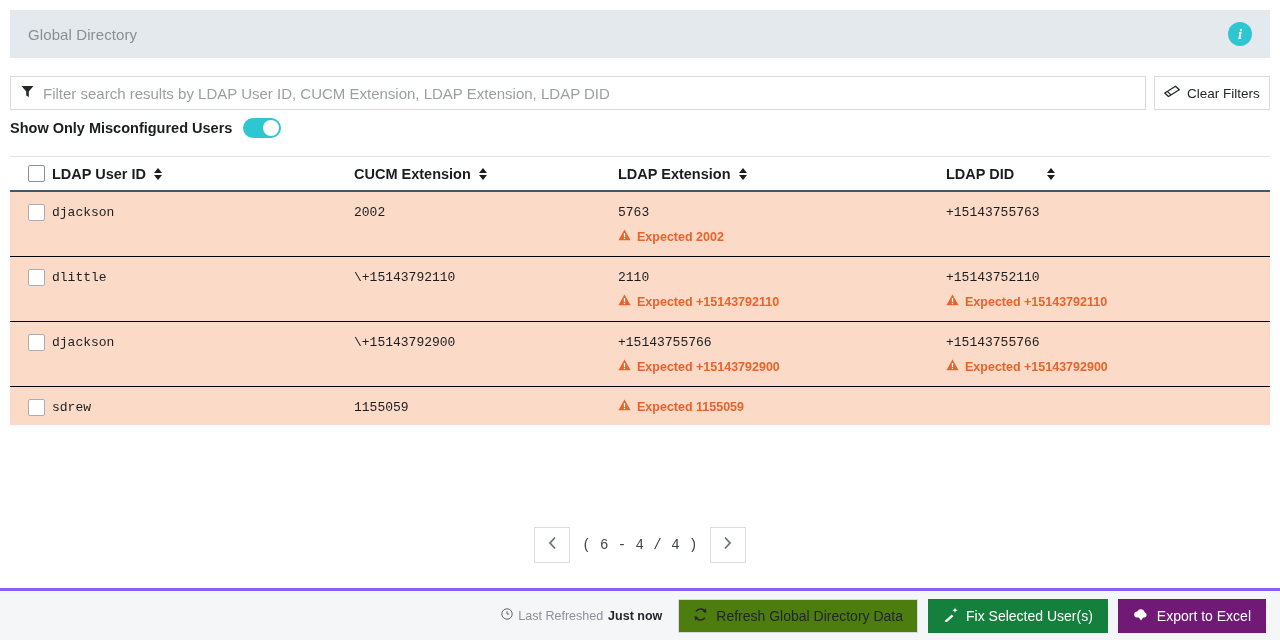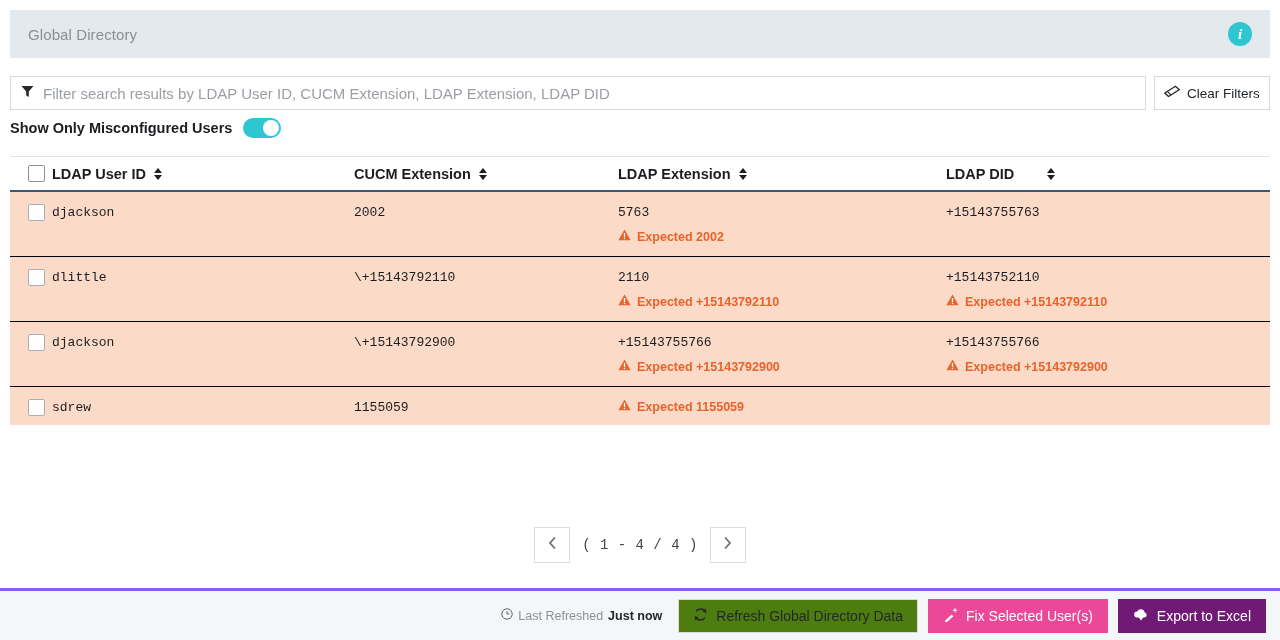--- a/index.html
+++ b/index.html
@@ -149,21 +149,21 @@
     display: flex; align-items: center; gap: 5px;
     font-size: 12.5px; color: #8b9096; margin-right: 6px;
   }
   .refresh-info b { color: #23272b; font-weight: bold; }
   .btn {
     height: 34px; display: flex; align-items: center; justify-content: center;
     gap: 8px; padding: 0 14px; font-size: 14px; cursor: pointer;
     border: 1px solid transparent; white-space: nowrap;
   }
   .btn-white { background: #4d7c0f; border-color: #d7dade; color: #23272b; }
-  .btn-teal-light { background: #ec4899; color: #ffffff; }
+  .btn-teal-light { background: #15803d; color: #ffffff; }
   .btn-teal { background: #701a75; color: #ffffff; }
 </style>
 </head>
 <body>
 
 <div class="page">
 
   <div class="titlebar">
     <div class="titlebar-title">Global Directory</div>
     <div class="info-icon">i</div>
@@ -368,21 +368,21 @@
   </div>
 
   <div class="pager">
     <div class="pgbtn">
       <span>
         <svg width="9" height="14" viewBox="0 0 9 14">
             <polyline points="7,1.5 2,7 7,12.5" fill="none" stroke="#6d7276" stroke-width="1.8"></polyline>
           </svg>
       </span>
     </div>
-    <div class="pgtext">( 1 - 4 / 4 )</div>
+    <div class="pgtext">( 6 - 4 / 4 )</div>
     <div class="pgbtn">
       <span>
         <svg width="9" height="14" viewBox="0 0 9 14">
             <polyline points="2,1.5 7,7 2,12.5" fill="none" stroke="#6d7276" stroke-width="1.8"></polyline>
           </svg>
       </span>
     </div>
   </div>
 
   <div class="footer">

